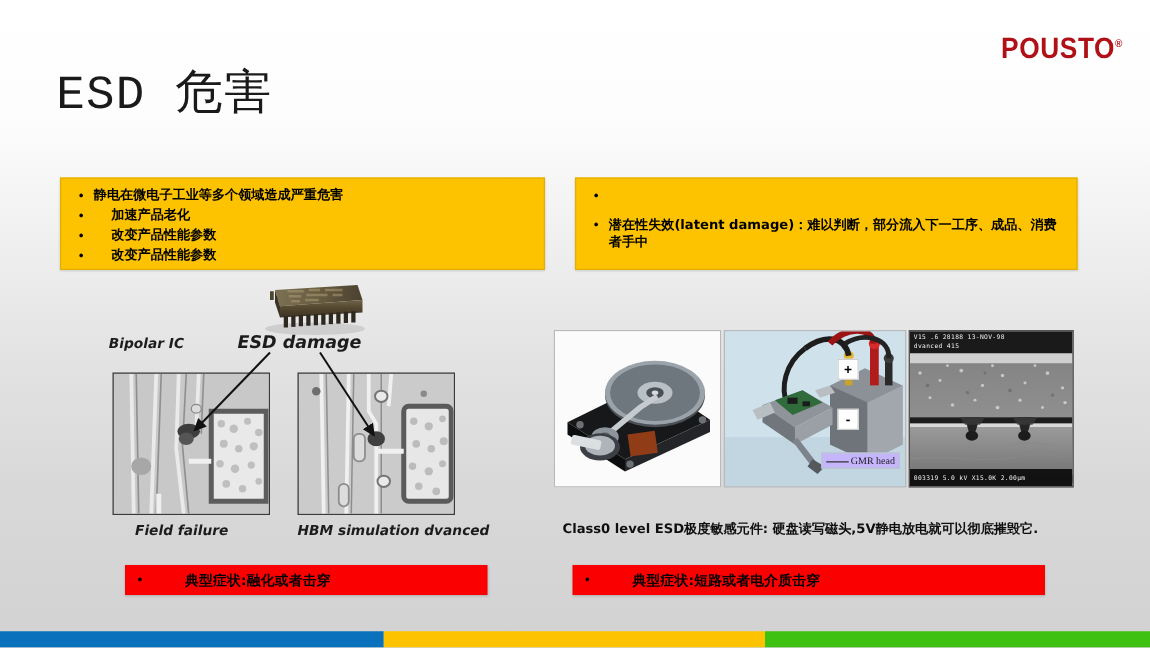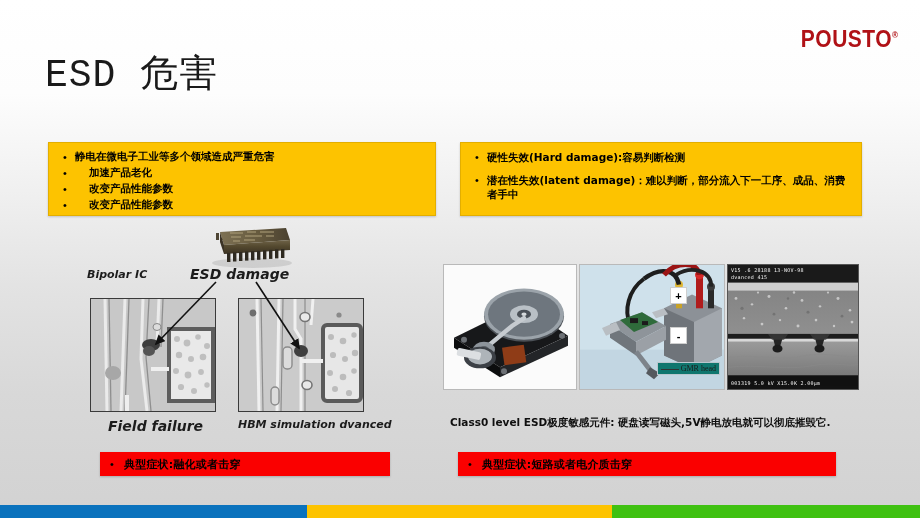--- a/index.html
+++ b/index.html
@@ -57,37 +57,37 @@
   }
   #lbl-bipolar{left:39px;top:42px;font-size:11px;}
   #lbl-esd-damage{left:142px;top:40px;font-size:14px;}
   .micro{
     position:absolute;top:72px;width:124px;height:112px;
     border:1px solid #3a3a3a;background:#cfcfcf;overflow:hidden;
   }
   #micro-1{left:42px;}
   #micro-2{left:190px;}
   .micro .mg{position:absolute;inset:0;}
-  #lbl-field{left:60px;top:192px;font-size:14px;}
+  #lbl-field{left:60px;top:192px;font-size:11px;}
   #lbl-hbm{left:190px;top:192px;font-size:11px;}
   .arrow-svg{position:absolute;left:0;top:0;width:388px;height:215px;pointer-events:none;}
   
   .fig-right{position:absolute;left:443px;top:264px;width:416px;height:130px;}
   .photo-strip{display:flex;height:126px;gap:2px;}
   .ph{position:relative;overflow:hidden;}
   #ph-hdd{width:132px;background:#ffffff;border:1px solid #b9b9b9;}
   #ph-gmr{width:144px;background:#cfe0ea;border:1px solid #b9b9b9;}
   #ph-sem{width:130px;background:#8f8f8f;border:1px solid #555;}
   .plusbox,.minusbox{
     position:absolute;background:#ffffff;color:#000;font-weight:bold;
     font-size:11px;display:flex;align-items:center;justify-content:center;
     width:15px;height:15px;border:1px solid #cfcfcf;
   }
   .gmr-lbl{
-    position:absolute;right:4px;bottom:14px;background:#0f766e;
+    position:absolute;right:4px;bottom:14px;background:#c4b5fd;
     font-size:8px;color:#1a1a1a;padding:1px 3px;border:1px solid #b9c6cd;
     font-family:"Liberation Serif","DejaVu Serif",serif;white-space:nowrap;
   }
   .sem-txt{
     position:absolute;left:0;width:100%;color:#f2f2f2;font-size:5px;
     font-family:"DejaVu Sans Mono","Liberation Mono",monospace;
     letter-spacing:.3px;white-space:nowrap;padding-left:3px;box-sizing:border-box;
   }
   #sem-top{top:2px;}
   #sem-top2{top:9px;}
@@ -102,20 +102,21 @@
   .redbar{
     position:absolute;background:#fa0000;height:24px;
     display:flex;align-items:center;box-shadow:0 1px 2px rgba(0,0,0,.2);
   }
   #redbar-left{left:100px;top:452px;width:290px;}
   #redbar-right{left:458px;top:452px;width:378px;}
   .redbar .bdot{width:24px;flex:0 0 24px;text-align:center;color:#000;font-size:11px;}
   .redbar .btxt{
     font-size:11px;font-weight:bold;color:#000;letter-spacing:.2px;
     font-family:"DejaVu Sans","Liberation Sans",sans-serif;
+    margin-left:24px;
   }
   
   .footer{position:absolute;left:0;bottom:0;width:920px;height:13px;display:flex;}
   .fseg{height:13px;}
 </style>
 </head>
 <body>
 
 <div class="slide">
 
@@ -140,21 +141,20 @@
     </div>
     <div class="bullet-row indent">
       <span class="bdot">•</span>
       <span class="btxt">改变产品性能参数</span>
     </div>
   </div>
 
   <div class="ybox" id="ybox-right" style="background: rgb(253, 195, 0);">
     <div class="bullet-row">
       <span class="bdot">•</span>
-      <span class="btxt">硬性失效(Hard damage):容易判断检测</span>
     </div>
     <div class="bullet-row">
       <span class="bdot">•</span>
       <span class="btxt">潜在性失效(latent damage)：难以判断，部分流入下一工序、成品、消费者手中</span>
     </div>
   </div>
 
   <div class="fig-left">
 
     <svg class="ic-chip" viewBox="0 0 98 42">

